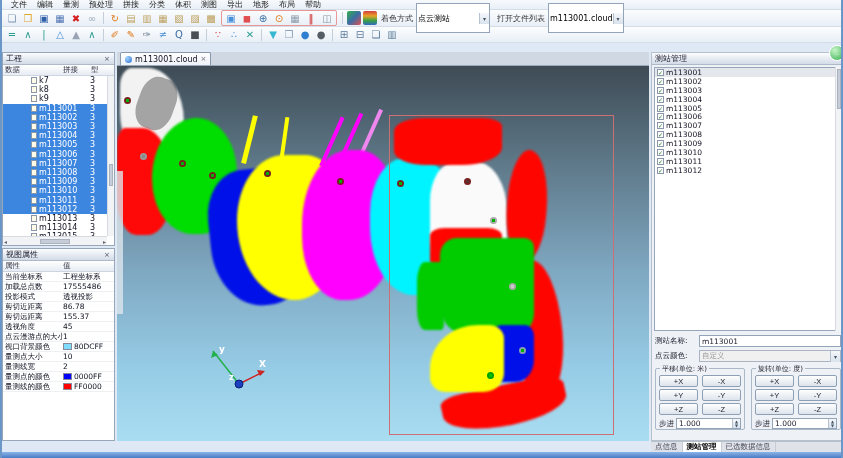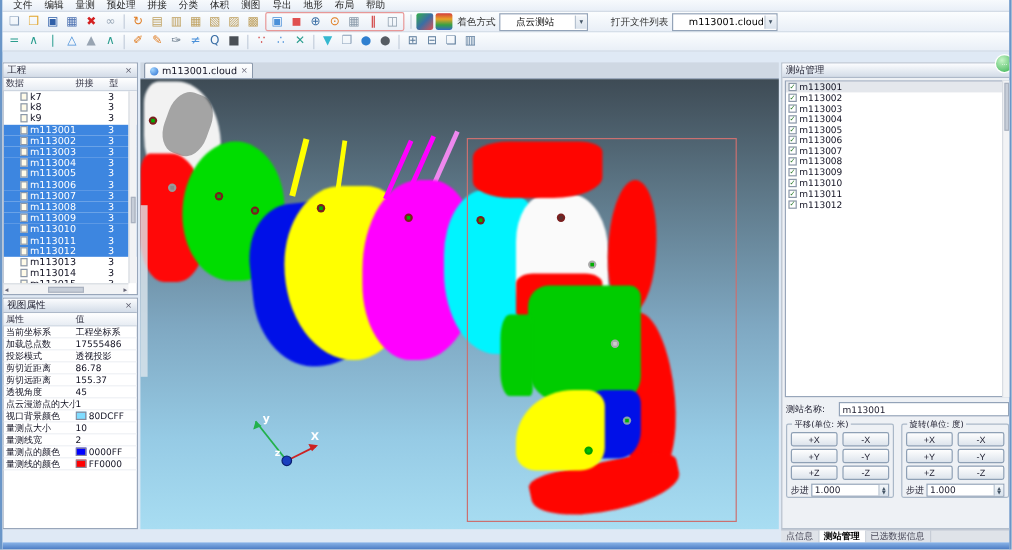--- a/index.html
+++ b/index.html
@@ -18,34 +18,34 @@
 .menu-item{padding:0 5px;line-height:10px;white-space:nowrap}
 
 
 .tbar{display:flex;align-items:center;padding:0 2px;background:linear-gradient(#fbfdfe,#e9eff7);border-bottom:1px solid #d4dce6}
 #tb1{height:17px}
 #tb2{height:16px}
 .ti{width:14px;height:14px;display:inline-flex;align-items:center;justify-content:center;font-size:10px;margin:0 1px;border-radius:2px;flex:none}
 .tsep{width:1px;height:12px;background:#c4cedb;margin:0 3px;flex:none}
 .redgroup{display:inline-flex;border:1px solid #e89898;border-radius:2px;padding:0 1px;margin:0 2px;align-items:center}
 .tlabel{font-size:8px;color:#333;margin:0 3px;white-space:nowrap}
-.combo{height:15px;display:inline-flex;align-items:center;background:#fff;border:1px solid #93a3b8;font-size:8px;min-width:74px;justify-content:space-between;padding-left:13px;margin-right:16px}
+.combo{height:30px;display:inline-flex;align-items:center;background:#fff;border:1px solid #93a3b8;font-size:8px;min-width:74px;justify-content:space-between;padding-left:1px;margin-right:4px}
 .combo-arrow{width:10px;height:11px;background:linear-gradient(#f4f7fa,#d9e2ec);border-left:1px solid #b6c2d0;font-size:6px;display:flex;align-items:center;justify-content:center;color:#456}
 
 
 #main{position:absolute;top:52px;left:0;right:0;height:389px}
 #left{position:absolute;left:0;top:0;width:113px;height:389px}
 .panel{position:absolute;background:#fff;border:1px solid #98a6ba}
 .phead{height:12px;background:linear-gradient(#fbfcfe,#d3dce8);border-bottom:1px solid #aeb9c9;display:flex;align-items:center;justify-content:space-between;font-size:8px;padding:0 3px;color:#223}
 .pclose{font-size:7px;color:#556;width:8px;text-align:center}
 .colhead{display:flex;height:11px;background:linear-gradient(#fff,#e7ecf3);border-bottom:1px solid #cdd5e0;font-size:7.5px;color:#334;align-items:center}
 
 #projPanel{top:0;left:0;width:113px;height:194px}
 #treeBody{position:relative;height:162px;overflow:hidden;font-size:8px;color:#112}
-.trow{display:flex;align-items:center;height:9.2px;padding-left:14px}
+.trow{display:flex;align-items:center;height:9.2px;padding-left:28px}
 .doc{width:6px;height:7px;background:#fffbe8;border:1px solid #8a97a8;margin-right:2px;flex:none}
 .tname{flex:1;white-space:nowrap;overflow:hidden;line-height:9px}
 .tjoin{width:24px;flex:none;line-height:9px}
 .trow.sel{background:#3d86e0;color:#fff}
 .vscroll{position:absolute;right:0;width:7px;background:#f2f3f5;border-left:1px solid #d8dce2}
 .vthumb{position:absolute;left:1px;width:4px;background:#c6cdd8;border:1px solid #aab2c0}
 .hscroll{position:absolute;bottom:0;left:0;right:7px;height:9px;background:#f2f3f5;border-top:1px solid #d8dce2;display:flex;align-items:center;justify-content:space-between;font-size:6px;color:#667;padding:0 1px}
 .hthumb{height:5px;width:30px;background:#c6cdd8;border:1px solid #aab2c0}
 
 #propPanel{top:196px;left:0;width:113px;height:193px}
@@ -529,20 +529,27 @@
           </div>
         </div>
       <div class="vscroll" style="top:14px;height:264px;right:2px">
         <div class="vthumb" style="top:2px;height:40px"></div>
       </div>
       <div id="stForm">
         <div class="frow">
           <span class="flabel">测站名称:</span>
           <span class="finput">m113001</span>
         </div>
+        <div class="frow">
+          <span class="flabel">点云颜色:</span>
+          <span class="fcombo">
+            <span>自定义</span>
+            <span class="combo-arrow">▾</span>
+          </span>
+        </div>
         <div class="gwrap">
           <div class="gbox">
             <span class="gtitle">平移(单位: 米)</span>
             <div class="btngrid" id="translateGrid">
                 <button class="xyzbtn">+X</button>
                 <button class="xyzbtn">-X</button>
                 <button class="xyzbtn">+Y</button>
                 <button class="xyzbtn">-Y</button>
                 <button class="xyzbtn">+Z</button>
                 <button class="xyzbtn">-Z</button>

